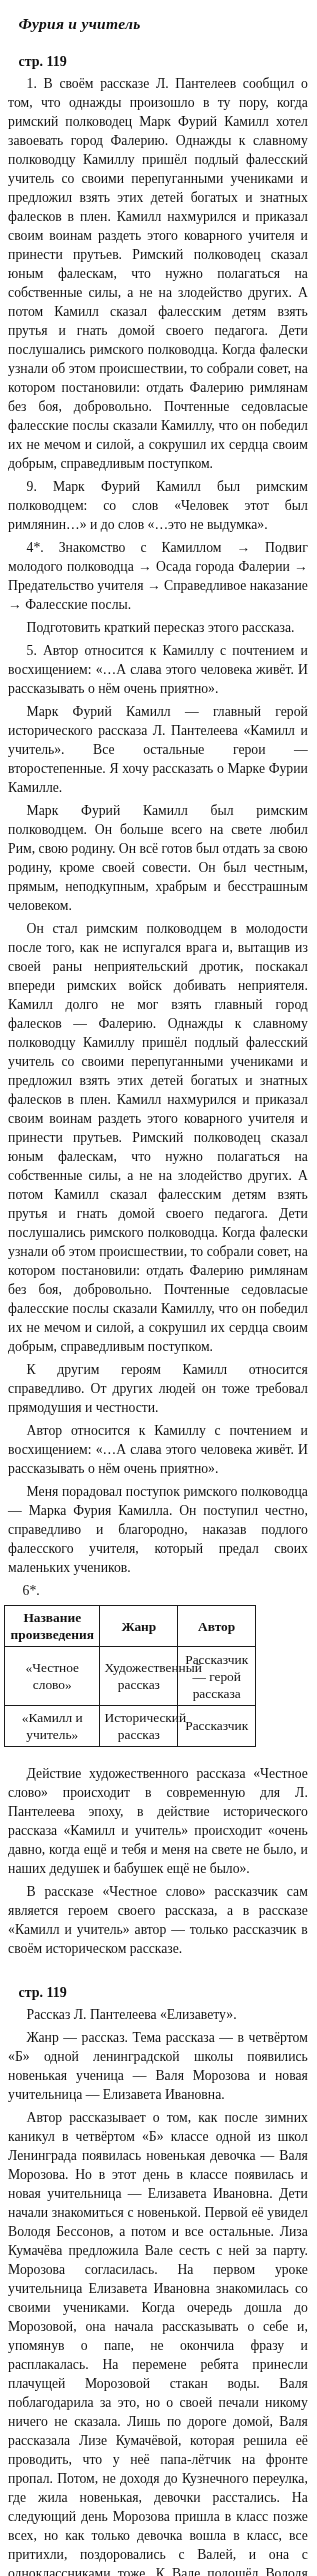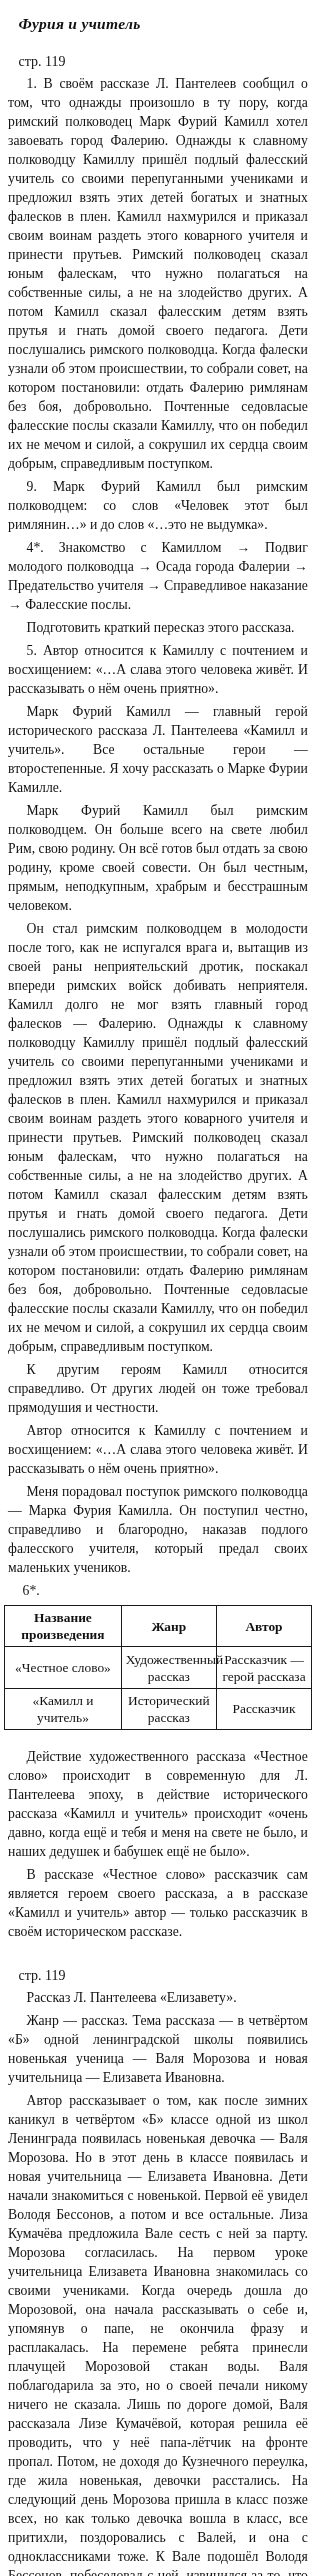--- a/index.html
+++ b/index.html
@@ -20,21 +20,21 @@
     padding: 13.4px 5.2px 15.5px 4.1px;
   }
   .doc-title {
     font-weight: bold;
     font-style: italic;
     font-size: 15.5px;
     margin: 2.1px 0 20.6px 14.4px;
     letter-spacing: 0.3px;
   }
   .page-heading {
-    font-weight: normal;
+    font-weight: bold;
     font-size: 14px;
     margin: 0 0 1px 14.4px;
   }
   .page-heading.second {
     margin-top: 27px;
   }
   p.para {
     font-size: 13.7px;
     line-height: 19px;
     text-align: justify;
@@ -42,21 +42,21 @@
     margin: 4px;
   }
   p.label-para {
     font-size: 13.7px;
     line-height: 19px;
     margin: 0 0 5.2px 0;
     text-indent: 18.5px;
   }
   table.works-table {
     border-collapse: collapse;
-    width: 308px;
+    width: 252px;
     margin: 3.1px 0 17.5px 0;
     table-layout: fixed;
   }
   table.works-table th,
   table.works-table td {
     border: 1px solid #1a1a1a;
     font-size: 13.4px;
     line-height: 17px;
     text-align: center;
     vertical-align: middle;

